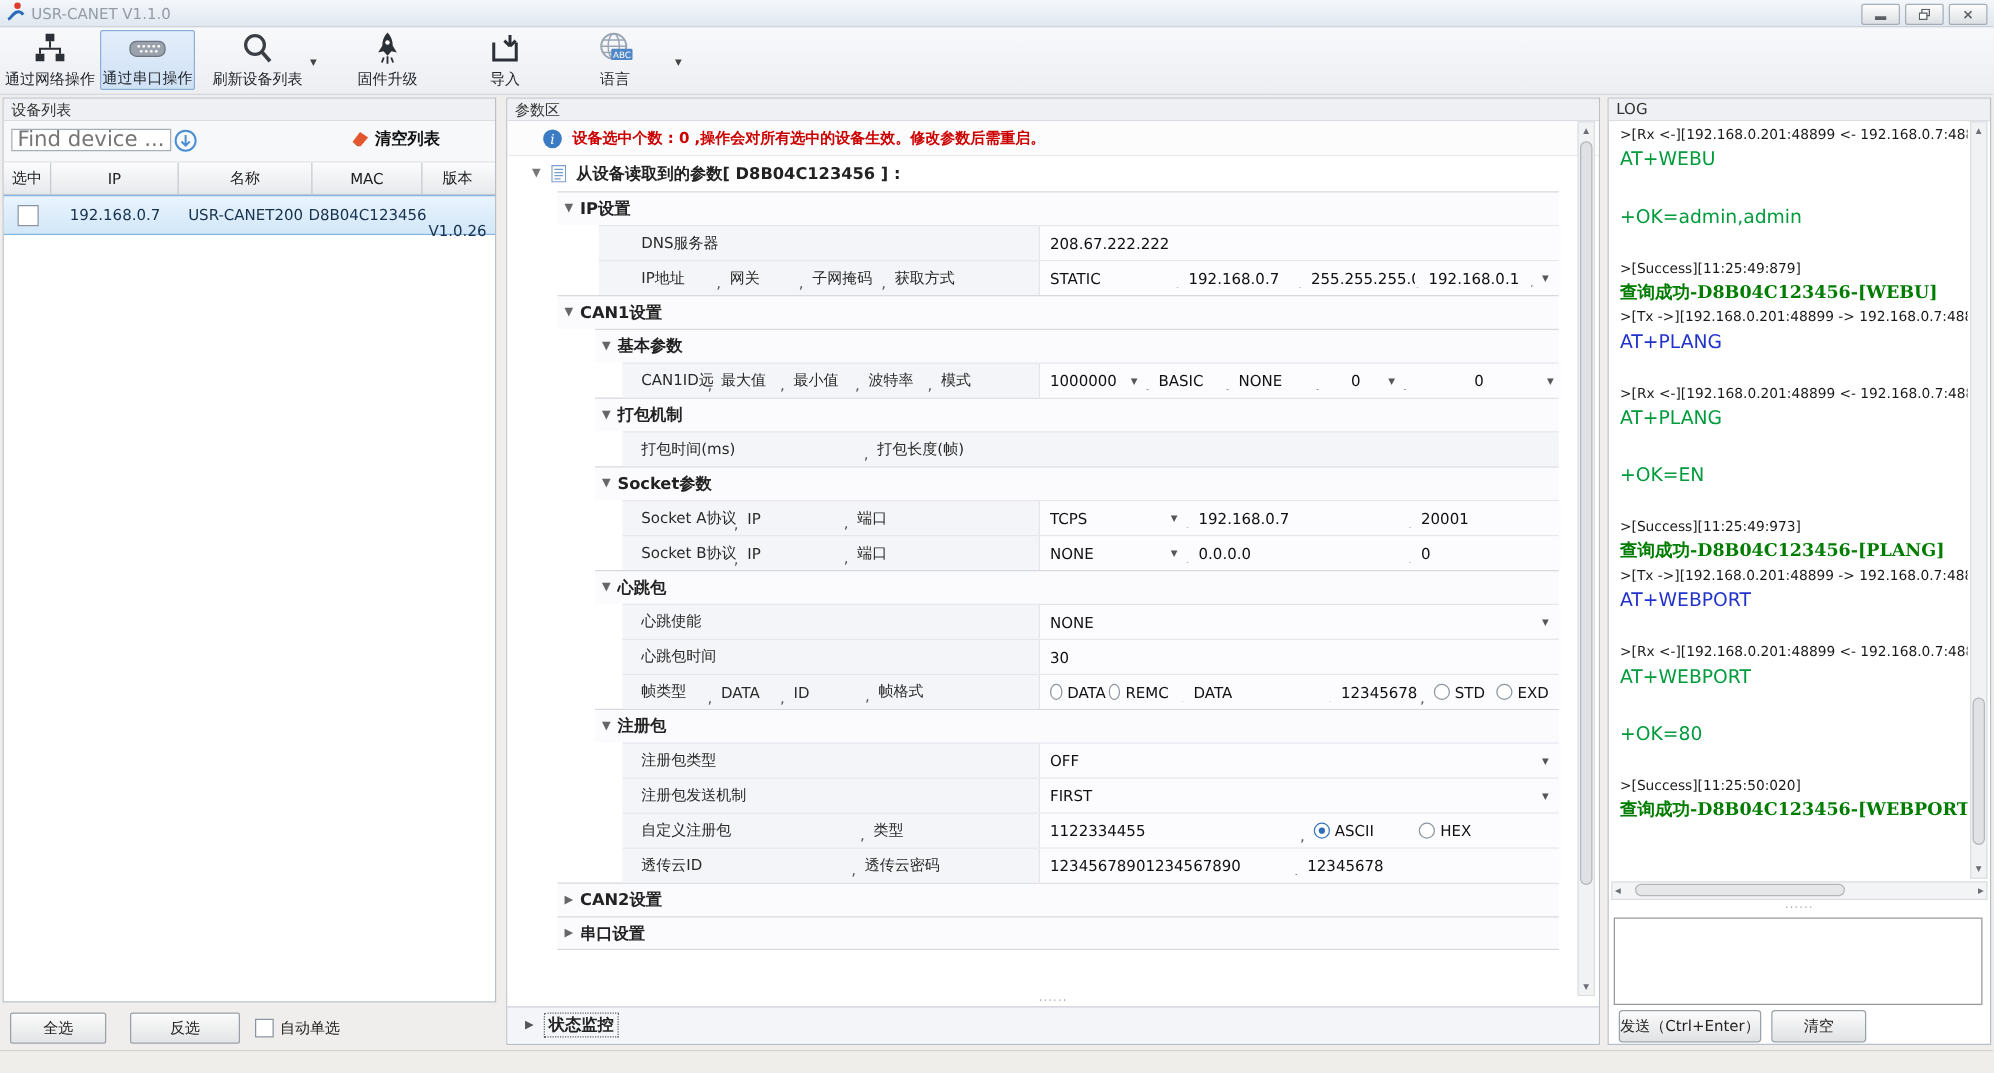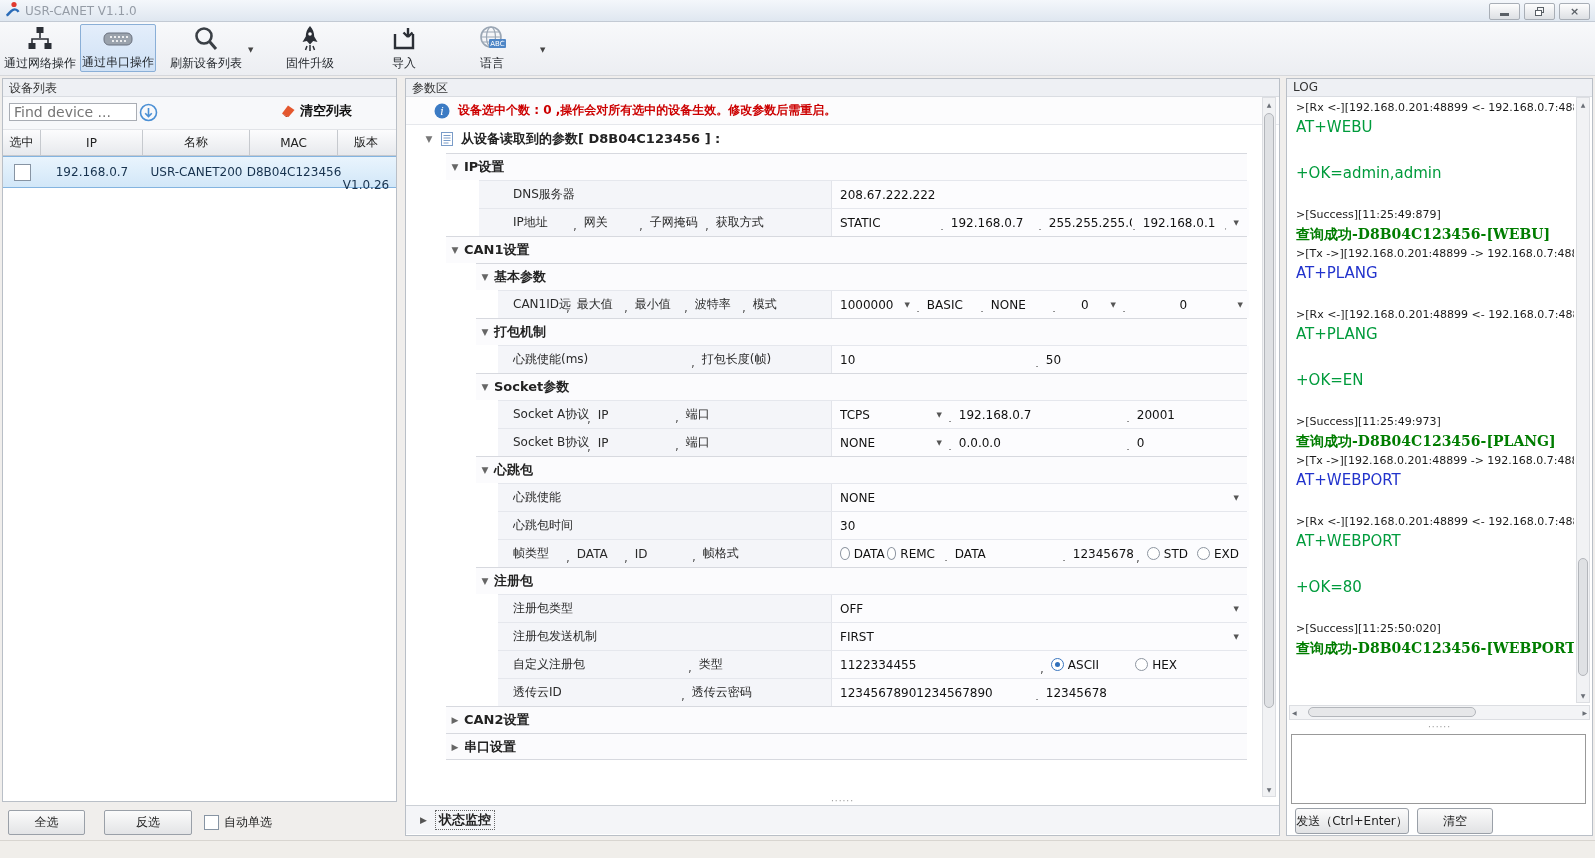--- a/index.html
+++ b/index.html
@@ -29,21 +29,21 @@
   .tb-caret{position:absolute;top:22px;font-size:7px;color:#444;}
 
   
   .panel{position:absolute;background:#fff;border:1px solid #b9bfc7;box-sizing:border-box;}
   .panel-header{height:18px;background:#eef0f4;border-bottom:1px solid #dadde2;
     font-size:12px;color:#333;padding:1px 6px;box-sizing:border-box;}
 
   
   .search-row{position:relative;height:32px;background:#f7f8fa;border-bottom:1px solid #e2e4e8;}
   .find-input{position:absolute;left:6px;top:6px;width:118px;height:16px;border:1px solid #a9adb4;
-    font-size:14px;padding:0 4px;color:#444;font-family:inherit;}
+    font-size:17px;padding:0 4px;color:#444;font-family:inherit;}
   .find-go{position:absolute;left:136px;top:6px;}
   .clear-btn{position:absolute;right:44px;top:5px;display:flex;align-items:center;gap:4px;
     font-weight:bold;font-size:13px;color:#111;cursor:pointer;}
   .dev-thead{display:flex;height:25px;background:linear-gradient(#fcfcfd,#e7e9ed);
     border-bottom:1px solid #c6c9ce;}
   .dev-th{border-right:1px solid #c6c9ce;display:flex;align-items:center;justify-content:center;
     font-size:12px;color:#222;box-sizing:border-box;}
   .dev-row{display:flex;height:30px;background:linear-gradient(#e9f4fd,#d2e7f8);
     border:1px solid #84b4e0;border-left:none;border-right:none;align-items:center;}
   .dev-td{display:flex;align-items:center;justify-content:center;font-size:12px;color:#17324e;box-sizing:border-box;}
@@ -341,26 +341,22 @@
         <span class="vcell vdrop" style="width:70px">0</span>
         <span class="vcell vdrop grow">0</span>
       </div>
     </div>
     <div class="sec s2">
       <span class="arrow">▼</span>
       <span>打包机制</span>
     </div>
     <div class="prow d2">
       <div class="plabel">
-        <span class="lbl" style="width:178px">心跳使能(ms)</span>
+        <span class="lbl" style="width:178px">打包时间(ms)</span>
         <span class="lbl">打包长度(帧)</span>
-      </div>
-      <div class="pvalue">
-        <span class="vcell" style="width:195px">10</span>
-        <span class="vcell grow">50</span>
       </div>
     </div>
     <div class="sec s2">
       <span class="arrow">▼</span>
       <span>Socket参数</span>
     </div>
     <div class="prow d2">
       <div class="plabel">
         <span class="lbl" style="width:74px">Socket A协议</span>
         <span class="lbl" style="width:88px">IP</span>

